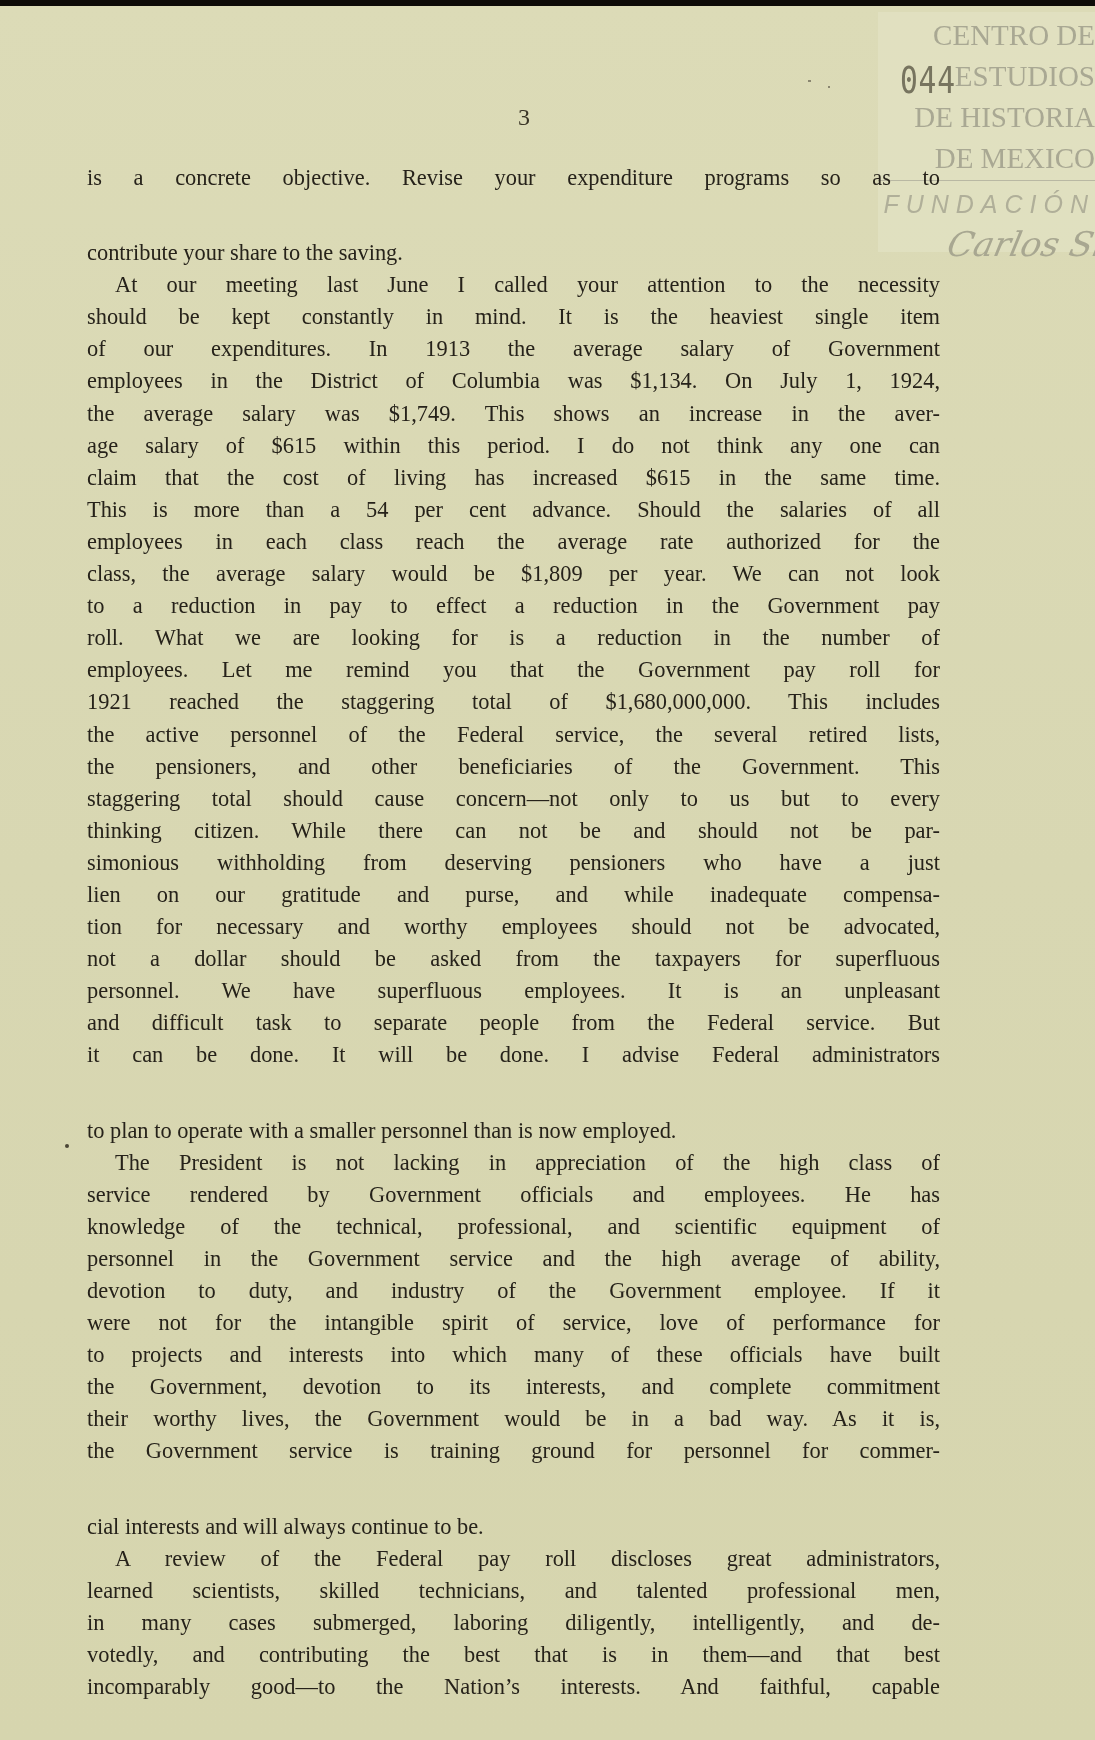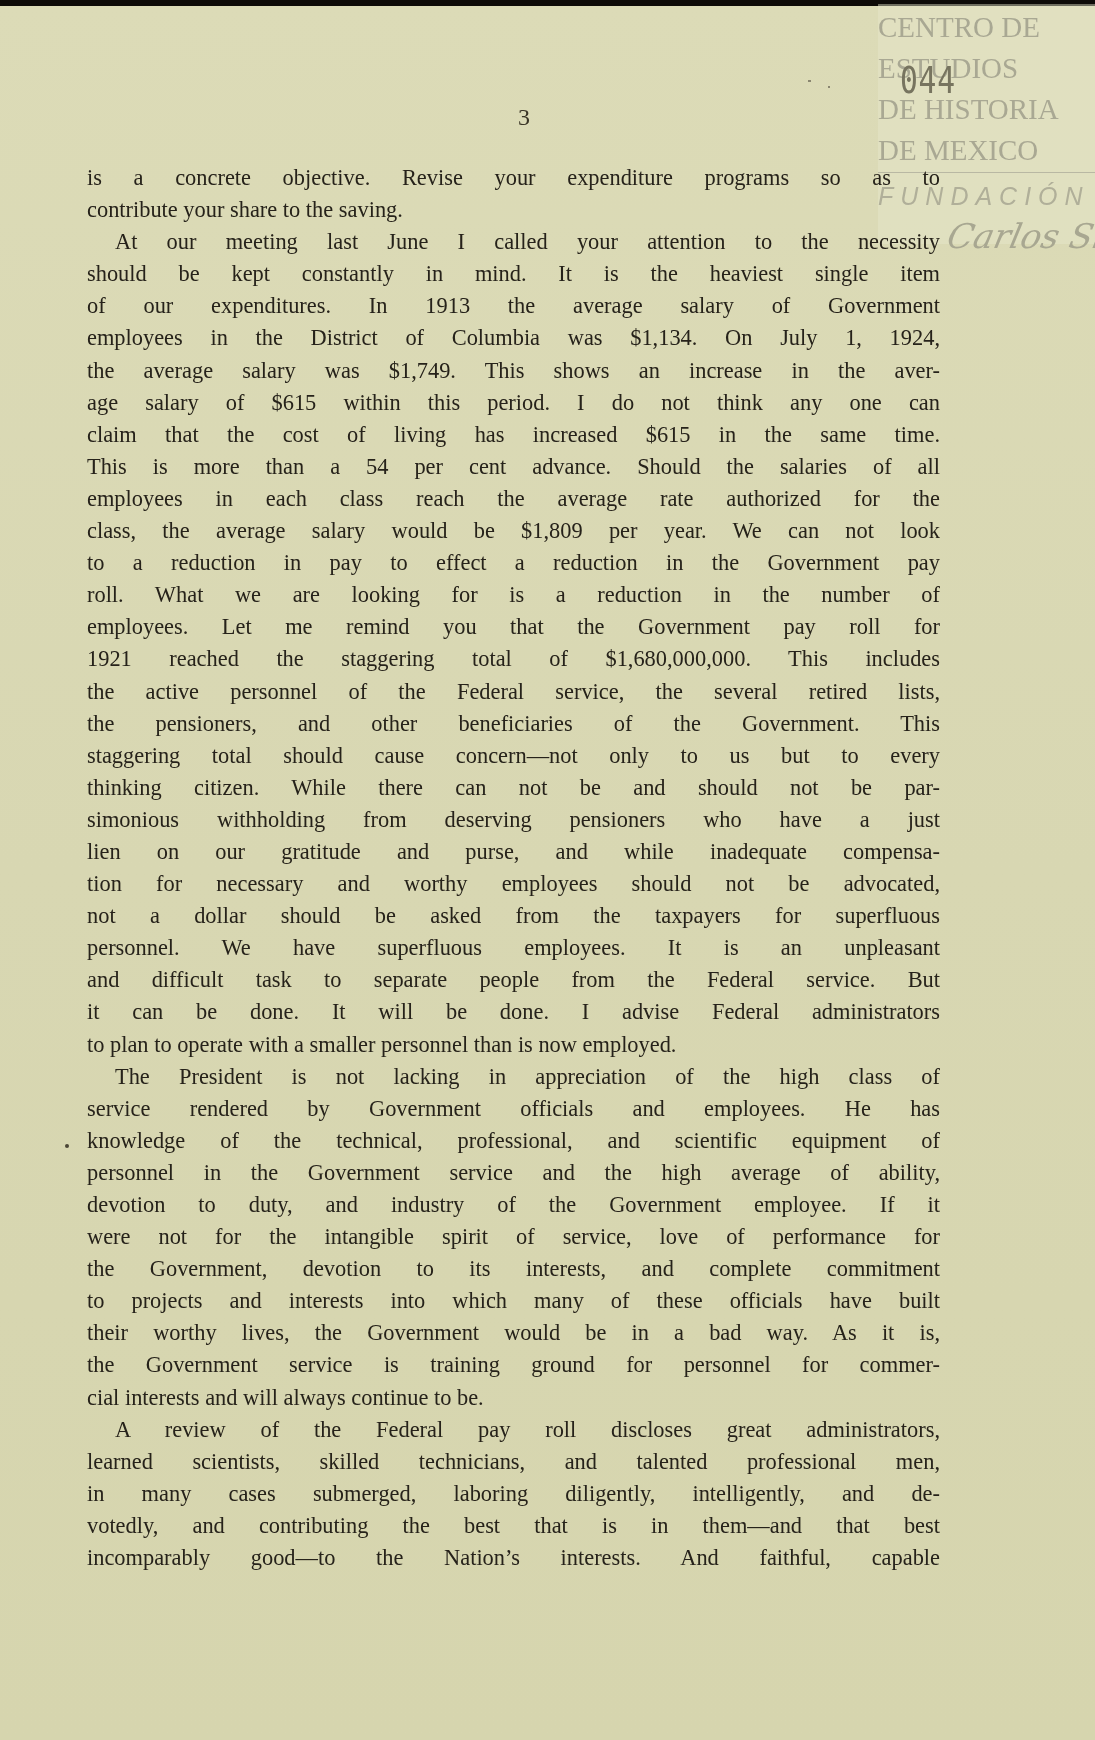--- a/index.html
+++ b/index.html
@@ -26,26 +26,26 @@
       position: absolute;
       left: 0;
       top: 0;
       width: 1095px;
       height: 6px;
       background: #0e0b08;
     }
     .watermark {
       position: absolute;
       left: 878px;
-      top: 4px;
+      top: 12px;
       width: 217px;
       height: 240px;
       background: rgba(230, 230, 205, 0.45);
       color: #a9a893;
-      text-align: left;
+      text-align: right;
     }
     .wm-line {
       font-family: "Liberation Serif", serif;
       font-size: 29px;
       line-height: 41px;
       letter-spacing: 0px;
       display: block;
     }
     .wm-l1 { margin-top: 3px; }
     .wm-rule {
@@ -113,20 +113,21 @@
     }
     .line {
       display: block;
       white-space: nowrap;
       text-align: justify;
       text-align-last: justify;
       height: 32.1px;
     }
     .line.last {
       text-align-last: left;
+      margin-top: 43px;
     }
     .line.indent {
       padding-left: 28px;
     }
     .margin-dot {
       position: absolute;
       left: 65px;
       top: 1144px;
       width: 4px;
       height: 4px;
@@ -186,22 +187,22 @@
       <span class="line">personnel.  We have superfluous employees.  It is an unpleasant</span>
       <span class="line">and difficult task to separate people from the Federal service.  But</span>
       <span class="line">it can be done.  It will be done.  I advise Federal administrators</span>
       <span class="line last">to plan to operate with a smaller personnel than is now employed.</span>
       <span class="line indent">The President is not lacking in appreciation of the high class of</span>
       <span class="line">service rendered by Government officials and employees.  He has</span>
       <span class="line">knowledge of the technical, professional, and scientific equipment of</span>
       <span class="line">personnel in the Government service and the high average of ability,</span>
       <span class="line">devotion to duty, and industry of the Government employee.  If it</span>
       <span class="line">were not for the intangible spirit of service, love of performance for</span>
+      <span class="line">to projects and interests into which many of these officials have built</span>
       <span class="line">the Government, devotion to its interests, and complete commitment</span>
-      <span class="line">to projects and interests into which many of these officials have built</span>
       <span class="line">their worthy lives, the Government would be in a bad way.  As it is,</span>
       <span class="line">the Government service is training ground for personnel for commer-</span>
       <span class="line last">cial interests and will always continue to be.</span>
       <span class="line indent">A review of the Federal pay roll discloses great administrators,</span>
       <span class="line">learned scientists, skilled technicians, and talented professional men,</span>
       <span class="line">in many cases submerged, laboring diligently, intelligently, and de-</span>
       <span class="line">votedly, and contributing the best that is in them—and that best</span>
       <span class="line">incomparably good—to the Nation’s interests.  And faithful, capable</span>
     </div>
 </div>

